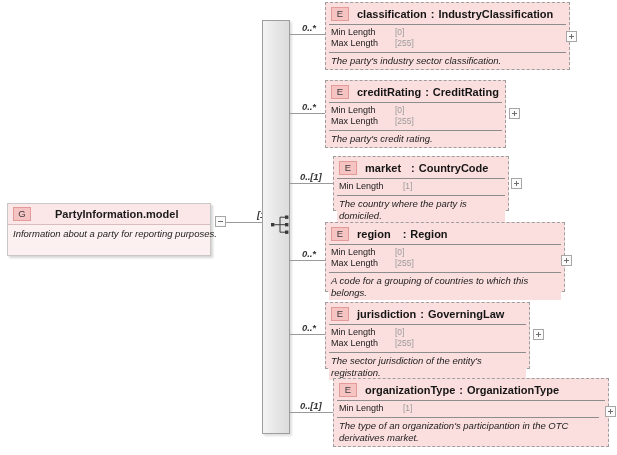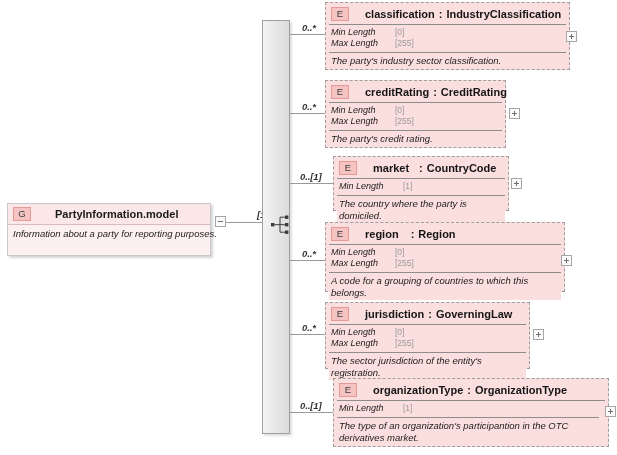--- a/index.html
+++ b/index.html
@@ -141,39 +141,38 @@
   }
   .el-inner {
     background: #fbdede;
   }
   .el-head {
     display: flex;
     align-items: center;
     padding: 1px 2px 3px 2px;
   }
   .el-name {
-    margin-left: 16px;
+    margin-left: 8px;
     font-size: 11px;
     font-weight: bold;
     color: #151515;
     white-space: nowrap;
   }
   .el-facets {
     border-top: 1px solid #8d8d8d;
     padding: 2px 2px 3px 2px;
   }
   .facet-row {
     display: flex;
     font-size: 9px;
     line-height: 11px;
     white-space: nowrap;
   }
   .facet-name {
     width: 64px;
-    font-style: italic;
     color: #1c1c1c;
     flex: 0 0 auto;
   }
   .facet-val {
     color: #9b9b9b;
     font-size: 8.5px;
   }
   .el-doc {
     border-top: 1px solid #8d8d8d;
     padding: 2px 2px 1px 2px;

